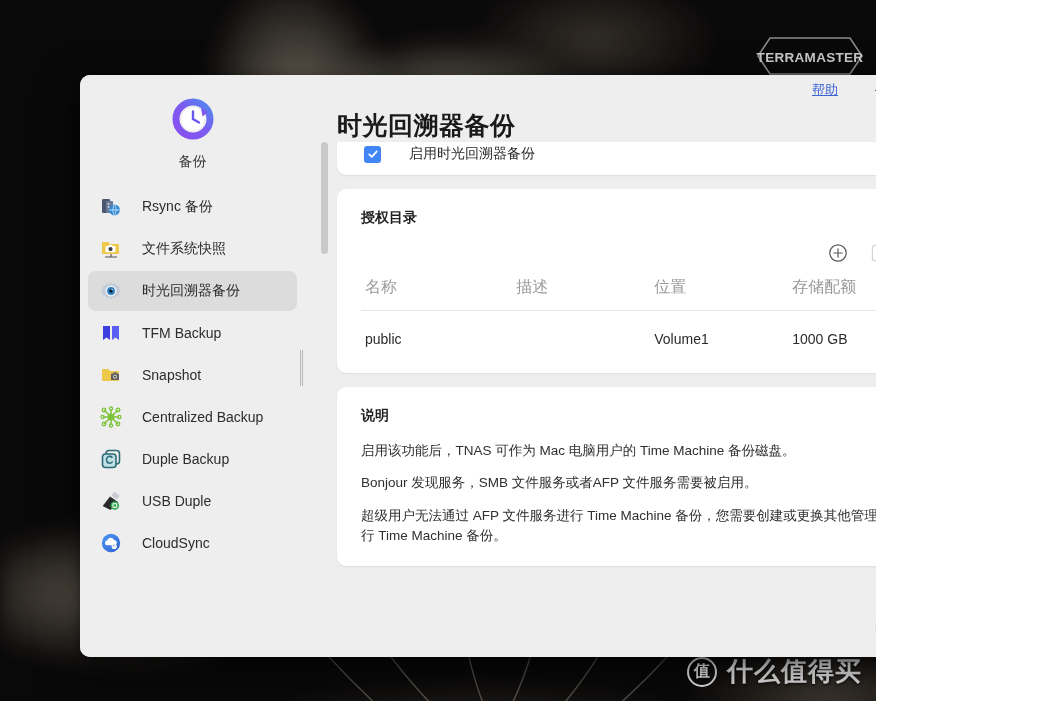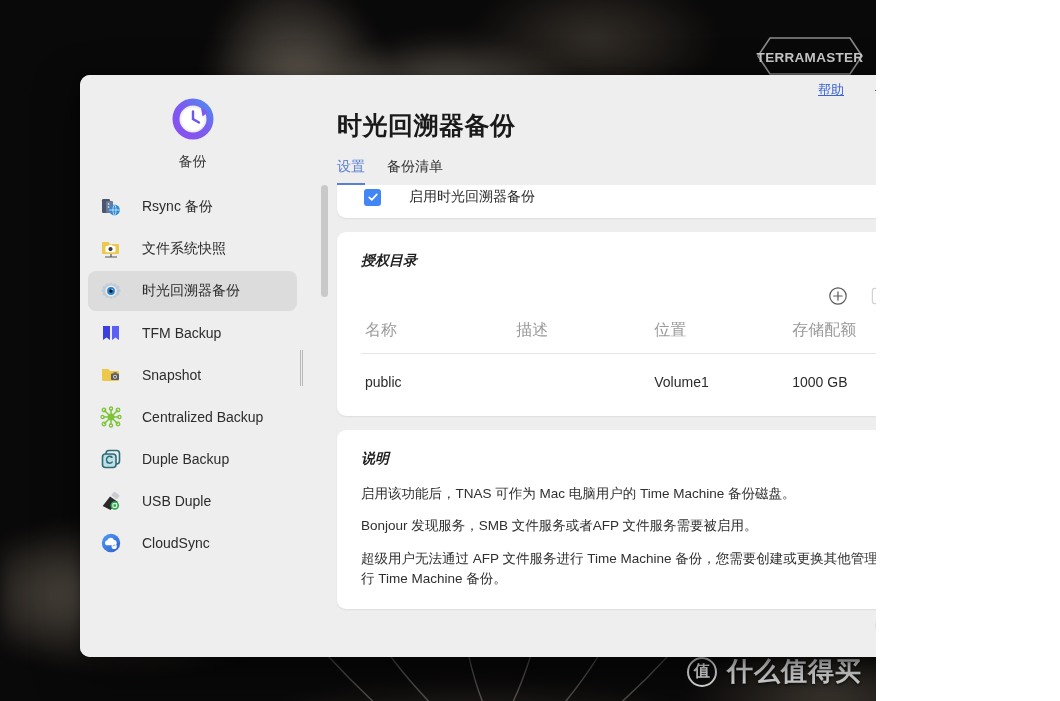--- a/index.html
+++ b/index.html
@@ -130,21 +130,21 @@
   }
   #titlebar {
     height: 30px; flex: 0 0 30px;
     display: flex; align-items: center; justify-content: flex-end;
     gap: 4px;
     padding-right: 6px;
   }
   #help-link {
     font-size: 13px; color: #3a63d6;
     text-decoration: underline;
-    margin-right: 14px;
+    margin-right: 20px;
     cursor: pointer;
   }
   .win-btn {
     width: 34px; height: 26px;
     display: flex; align-items: center; justify-content: center;
     cursor: pointer; color: #4a4a4a;
   }
   #page-header { padding: 4px 32px 0 32px; }
   #page-title {
     font-size: 25px; font-weight: bold; color: #1a1a1a;
@@ -191,21 +191,20 @@
     display: flex; align-items: center; justify-content: center;
     flex: 0 0 17px;
   }
   .cbox svg { display: block; }
   .cb-label { font-size: 14px; color: #2b2b2b; }
 
   #card-dirs { padding: 20px 24px 22px 24px; }
   .card-title {
     font-size: 14px; font-weight: bold; color: #1f1f1f;
     margin-bottom: 16px;
-    font-style: italic;
   }
   .table-actions {
     display: flex; justify-content: flex-end; align-items: center;
     gap: 22px;
     padding-right: 4px;
     margin-bottom: 10px;
   }
   .act-icon { width: 20px; height: 20px; cursor: pointer; }
   .act-icon.disabled { opacity: .38; cursor: default; }
 
@@ -444,24 +443,20 @@
         </div>
         <div class="win-btn">
           <svg width="13" height="13" viewBox="0 0 13 13">
             <path d="M2.8 2.8 L10.2 10.2 M10.2 2.8 L2.8 10.2" stroke="#4a4a4a" stroke-width="1.1"></path>
           </svg>
         </div>
       </div>
 
       <div id="page-header">
         <div id="page-title">时光回溯器备份</div>
-        <div id="tabs">
-          <div class="tab active">设置</div>
-          <div class="tab">备份清单</div>
-        </div>
       </div>
 
       <div id="content-scroll">
         <div id="content-scrollbar"></div>
 
         <div id="content-inner">
 
           <div class="card" id="card-enable">
             <div class="checkbox-row">
               <span class="cbox">

